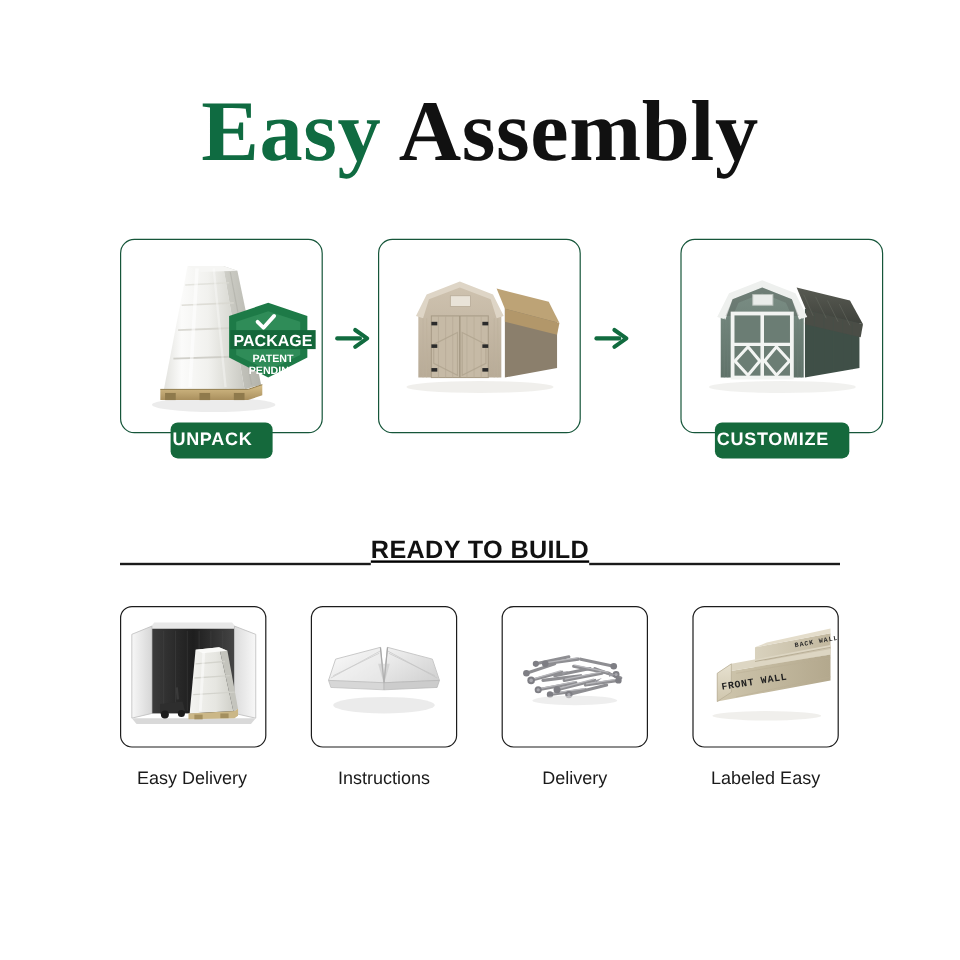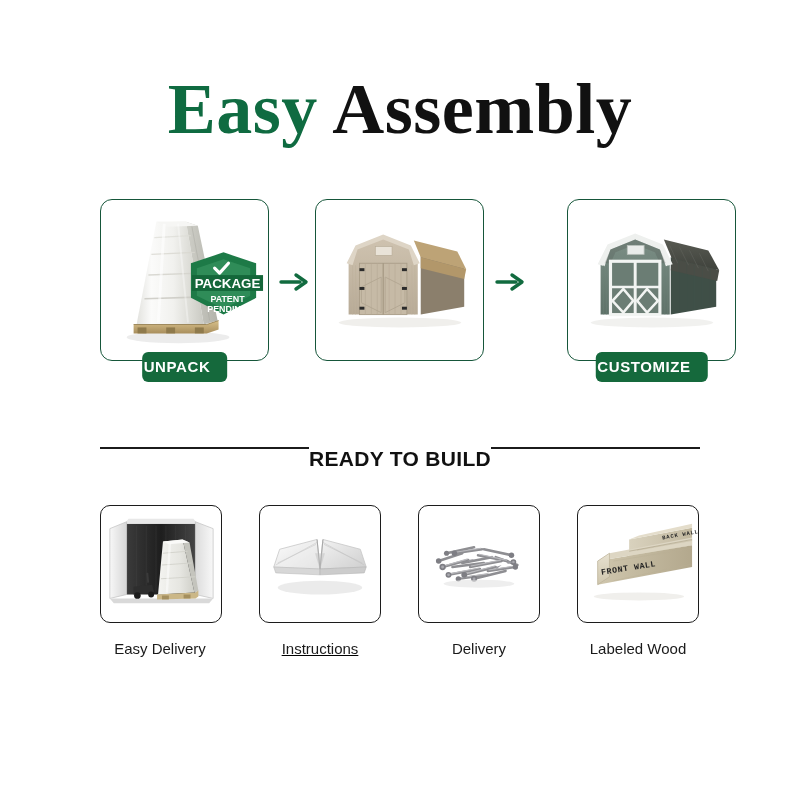--- a/index.html
+++ b/index.html
@@ -92,21 +92,22 @@
   .arrow.a0 { left: 179px; }
   .arrow.a1 { left: 395px; }
 
   
   .divider {
     position: absolute;
     top: 447px;
     left: 100px;
     width: 600px;
     display: flex;
-    align-items: flex-start;
+    align-items: flex-end;
+    text-decoration: underline;
   }
   .divider .rule {
     flex: 1 1 auto;
     height: 1.6px;
     background: #1b1b1b;
   }
   .divider .divider-label {
     font-size: 21px;
     font-weight: bold;
     color: #111111;
@@ -121,21 +122,21 @@
     left: 100px;
     width: 600px;
     height: 170px;
   }
   .feature {
     position: absolute;
     top: 0;
     width: 122px;
   }
   .feature.f0 { left: 0px; }
-  .feature.f1 { left: 159px; text-decoration: underline; }
+  .feature.f1 { left: 159px; }
   .feature.f2 { left: 318px; }
   .feature.f3 { left: 477px; }
 
   .feature-card {
     position: relative;
     width: 122px;
     height: 118px;
     border: 1.5px solid #1c1c1c;
     border-radius: 10px;
     background: #ffffff;
@@ -565,16 +566,16 @@
 
           <g stroke="#b9ae94" stroke-width="0.5" opacity="0.8">
             <path d="M36 56 L116 43"></path>
               <path d="M36 76 L116 59"></path>
             <path d="M60 45 L116 35"></path>
           </g>
 
           <path d="M52 46 L116 34" stroke="#a69b81" stroke-width="0.8" opacity="0.7"></path>
         </svg>
       </div>
-      <div class="feature-label">Labeled Wood</div>
+      <div class="feature-label">Labeled Easy</div>
     </div>
   </div>
 </div>
 
 </body></html>

